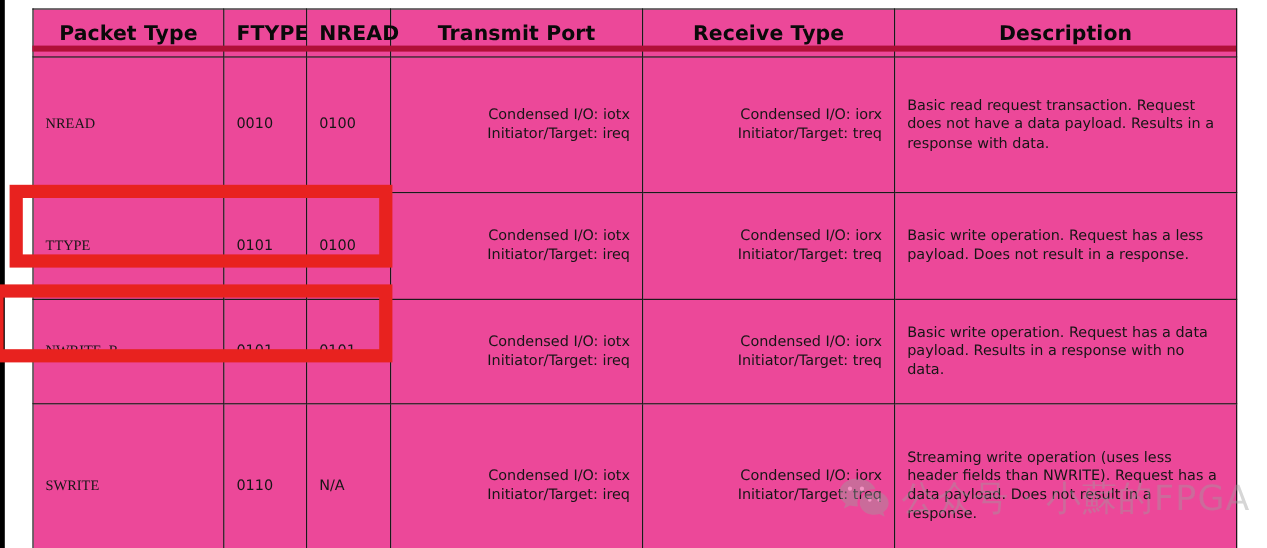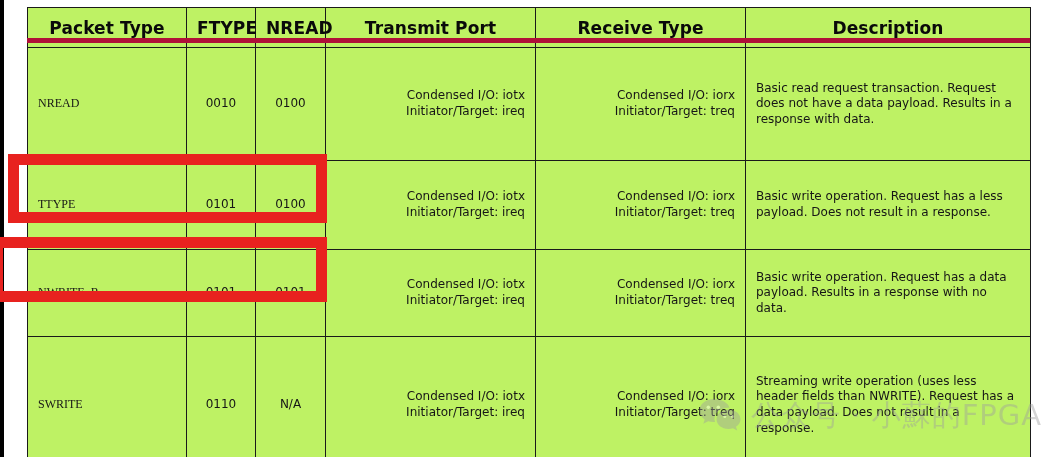--- a/index.html
+++ b/index.html
@@ -32,21 +32,21 @@
     top: 7px;
     width: 1003px;
     border-collapse: collapse;
     table-layout: fixed;
     background: #ffffff;
   }
   #packet-table td, #packet-table th {
     border: 1px solid #1a1a1a;
     vertical-align: middle;
     padding: 4px 10px;
-    background: #bef264;
+    background: #ec4899;
   }
 
   
   .col-packet   { width: 159px; }
   .col-ftype    { width: 69px;  }
   .col-ttype    { width: 70px;  }
   .col-tx       { width: 210px; }
   .col-rx       { width: 210px; }
   .col-desc     { width: 285px; }
 
@@ -71,21 +71,21 @@
     background: #b01038;
   }
 
   
   tbody td {
     font-size: 12px;
     color: #161616;
     line-height: 1.30;
   }
   td.c-packet { text-align: left;   padding-left: 18px; white-space: nowrap; font-family: Liberation Serif, serif; }
-  td.c-code   { text-align: center; }
+  td.c-code   { }
   td.c-port   { text-align: center; }
   td.c-desc   { text-align: left; padding-left: 13px; padding-right: 8px; }
 
   .port-line { display: block; white-space: nowrap; text-align: right; }
 
   tr.row-nread   td { height: 104px; }
   tr.row-nwrite  td { height: 80px;  }
   tr.row-nwriter td { height: 78px;  }
   tr.row-swrite  td { height: 128px; }
 

